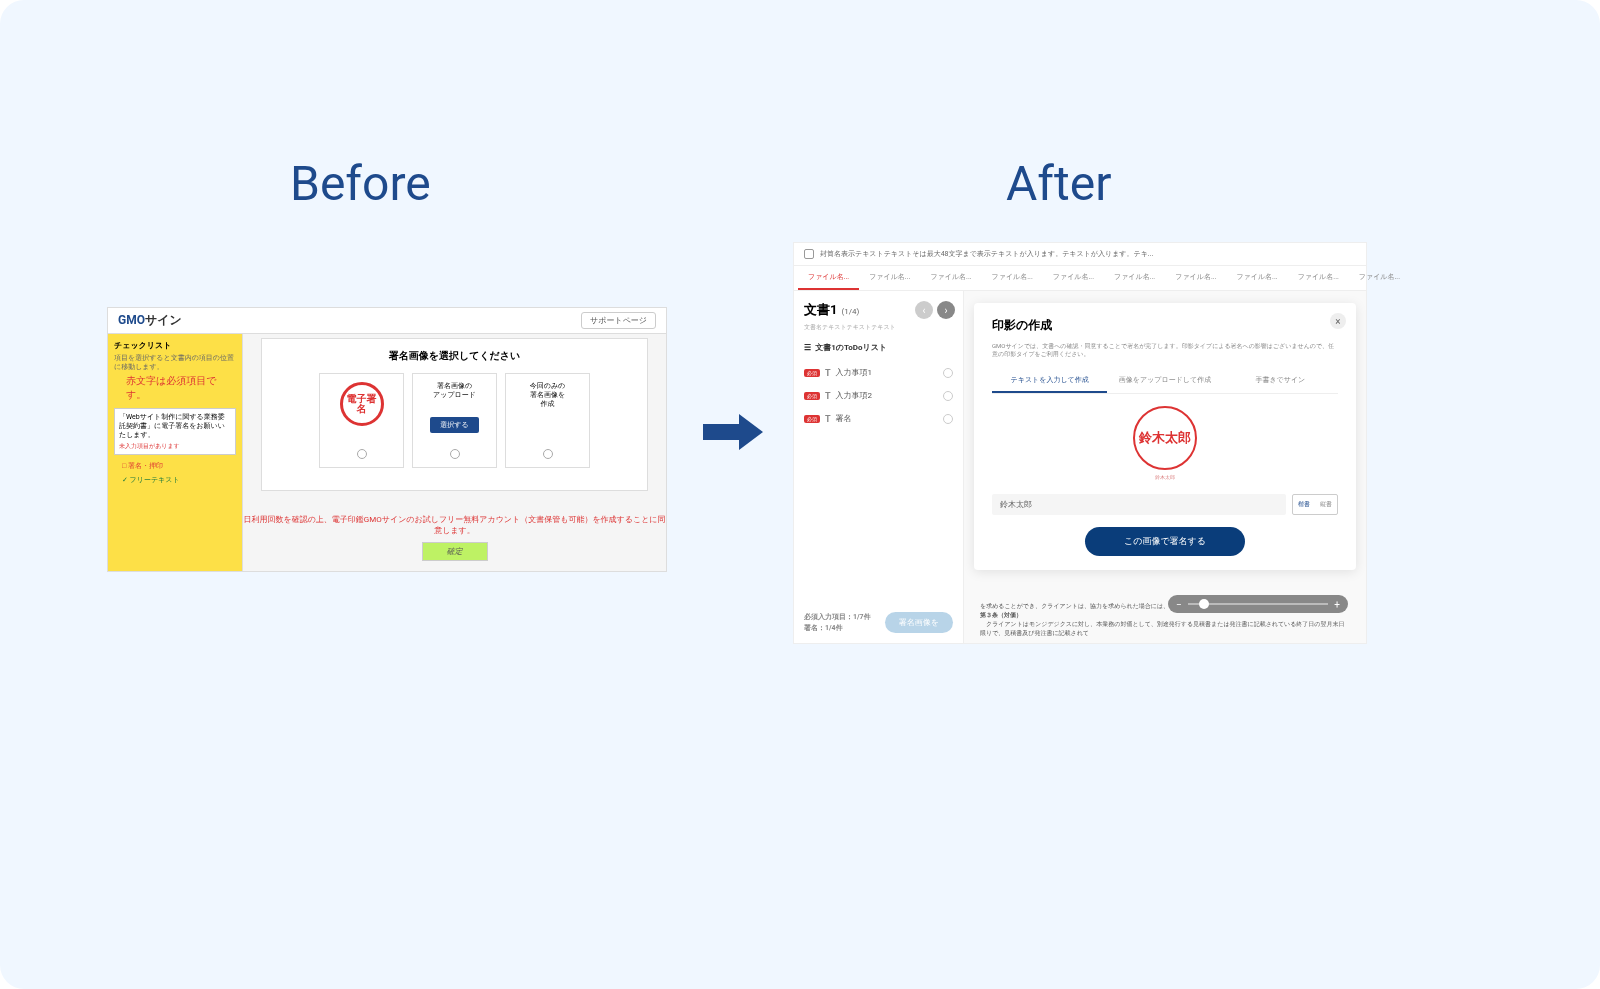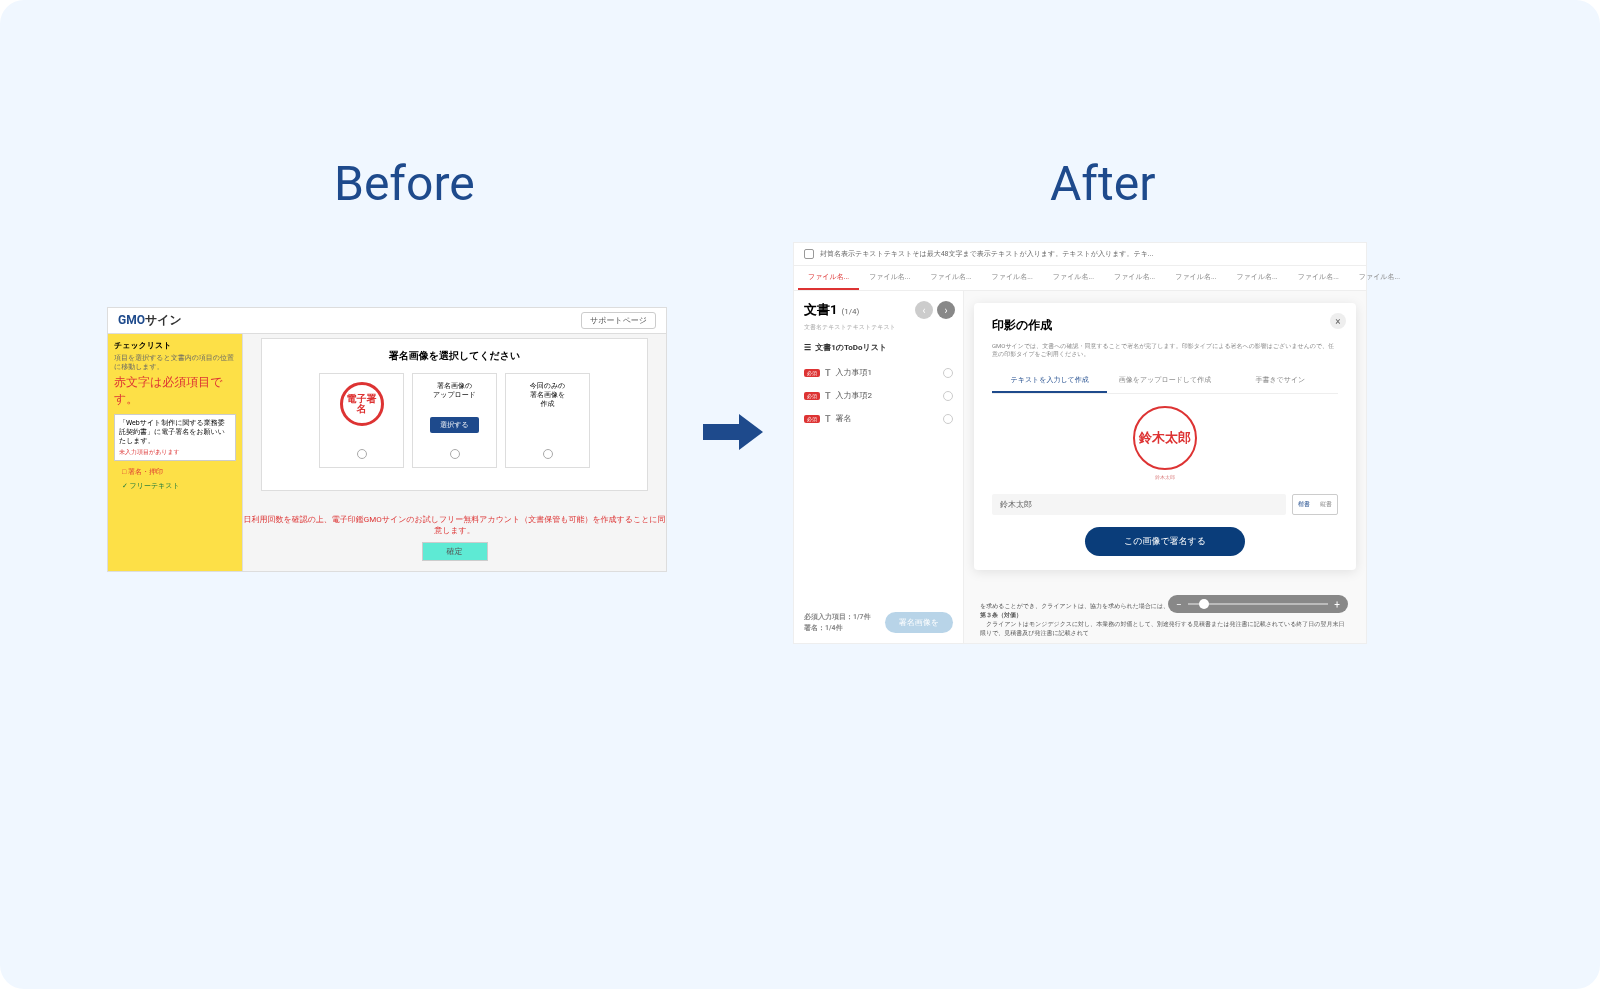--- a/index.html
+++ b/index.html
@@ -16,21 +16,20 @@
       margin: 0;
       width: 1600px;
       height: 989px;
       position: relative;
     }
     .heading {
       font-size: 48px;
       font-weight: 400;
       color: #1e4a8c;
       position: absolute;
-      margin-left: 44px;
     }
     .heading-before { left: 290px; top: 155px; }
     .heading-after { left: 1006px; top: 155px; }
 
     
     .before-panel {
       position: absolute;
       left: 107px;
       top: 307px;
       width: 560px;
@@ -68,21 +67,21 @@
     }
     .before-sidebar {
       width: 135px;
       padding: 6px;
       font-size: 8px;
       border-right: 1px solid #ddd;
       background: #fde047;
     }
     .checklist-title { font-weight: bold; margin-bottom: 3px; }
     .checklist-desc { color: #666; font-size: 7px; margin-bottom: 2px; line-height: 1.3; }
-    .checklist-note { color: #d33; font-size: 12px; margin-bottom: 6px; }
+    .checklist-note { color: #d33; font-size: 10px; margin-bottom: 6px; margin-left: 12px; }
     .checklist-box {
       border: 1px solid #ccc;
       padding: 4px;
       margin-bottom: 6px;
       background: #fff;
       font-size: 7px;
       line-height: 1.3;
     }
     .checklist-box .red-note { color: #d33; font-size: 6px; margin-top: 2px; }
     .checklist-item {
@@ -172,27 +171,28 @@
     .before-footer {
       position: absolute;
       bottom: 10px;
       left: 0;
       right: 0;
       text-align: center;
       font-size: 8px;
       color: #d33;
     }
     .confirm-btn {
-      background: #5eead4;
+      background: #bef264;
       border: 1px solid #ccc;
       padding: 3px 24px;
       font-size: 8px;
       margin-top: 6px;
       display: inline-block;
       color: #555;
+      font-style: italic;
     }
 
     
     .arrow {
       position: absolute;
       left: 703px;
       top: 414px;
       width: 60px;
       height: 36px;
     }

